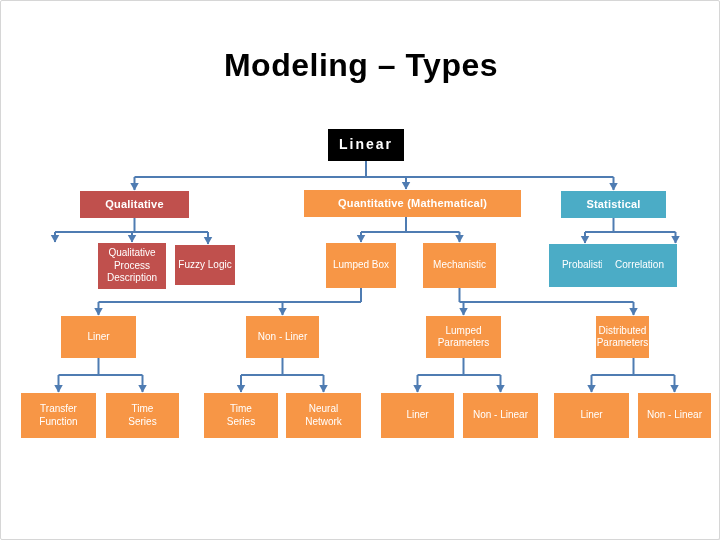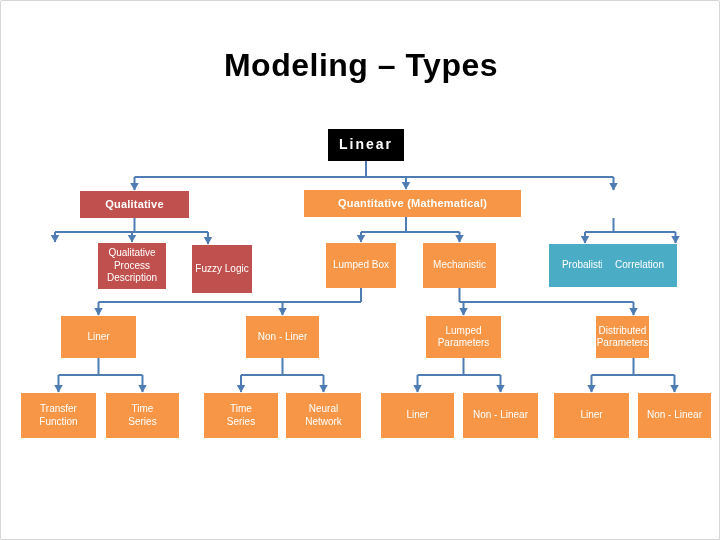--- a/index.html
+++ b/index.html
@@ -81,25 +81,28 @@
   <div class="node root" style="left:327px;top:128px;width:76px;height:32px">
     <span>Linear</span>
   </div>
 
   <div class="node red hdr" style="left:79px;top:190px;width:109px;height:27px">
     <span>Qualitative</span>
   </div>
   <div class="node orange hdr" style="left:303px;top:189px;width:217px;height:27px">
     <span>Quantitative (Mathematical)</span>
   </div>
+  <div class="node teal hdr" style="left:560px;top:190px;width:105px;height:27px">
+    <span>Statistical</span>
+  </div>
 
   <div class="node red sm" style="left:97px;top:242px;width:68px;height:46px">
     <span>Qualitative Process Description</span>
   </div>
-  <div class="node red sm" style="left:191px;top:244px;width:60px;height:48px">
+  <div class="node red sm" style="left:174px;top:244px;width:60px;height:40px">
     <span>Fuzzy Logic</span>
   </div>
   <div class="node orange sm" style="left:325px;top:242px;width:70px;height:45px">
     <span>Lumped Box</span>
   </div>
   <div class="node orange sm" style="left:422px;top:242px;width:73px;height:45px">
     <span>Mechanistic</span>
   </div>
   <div class="node teal sm" style="left:548px;top:243px;width:72px;height:43px">
     <span>Probalistic</span>

